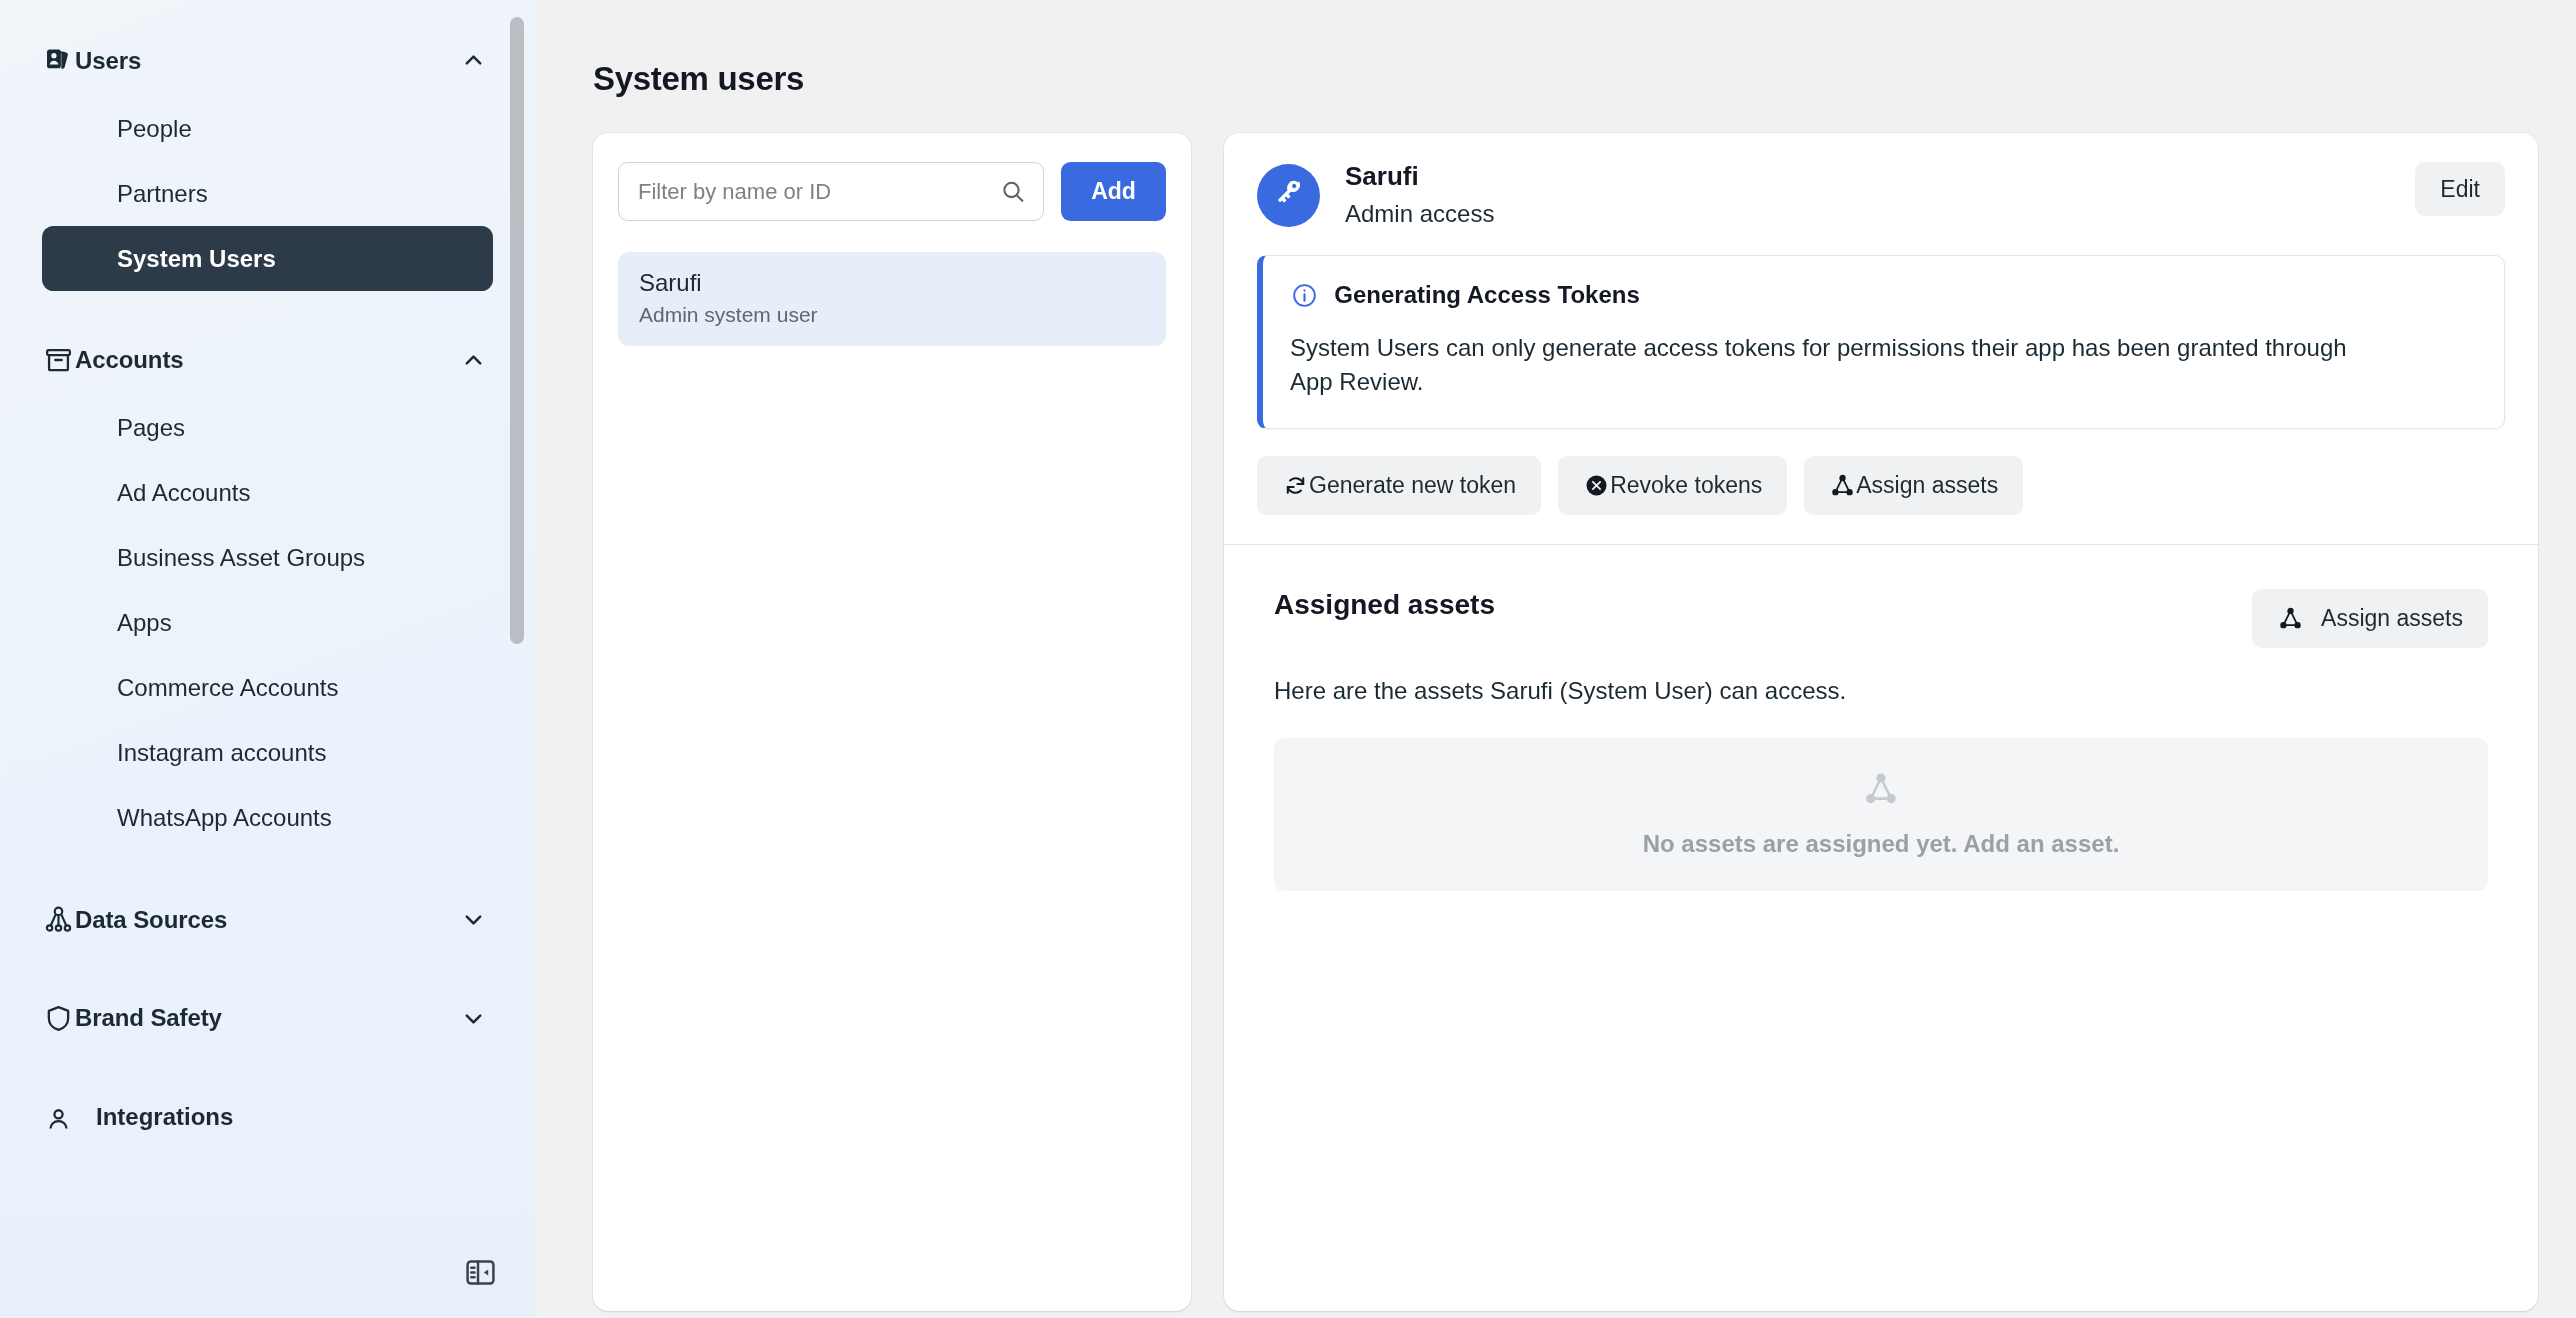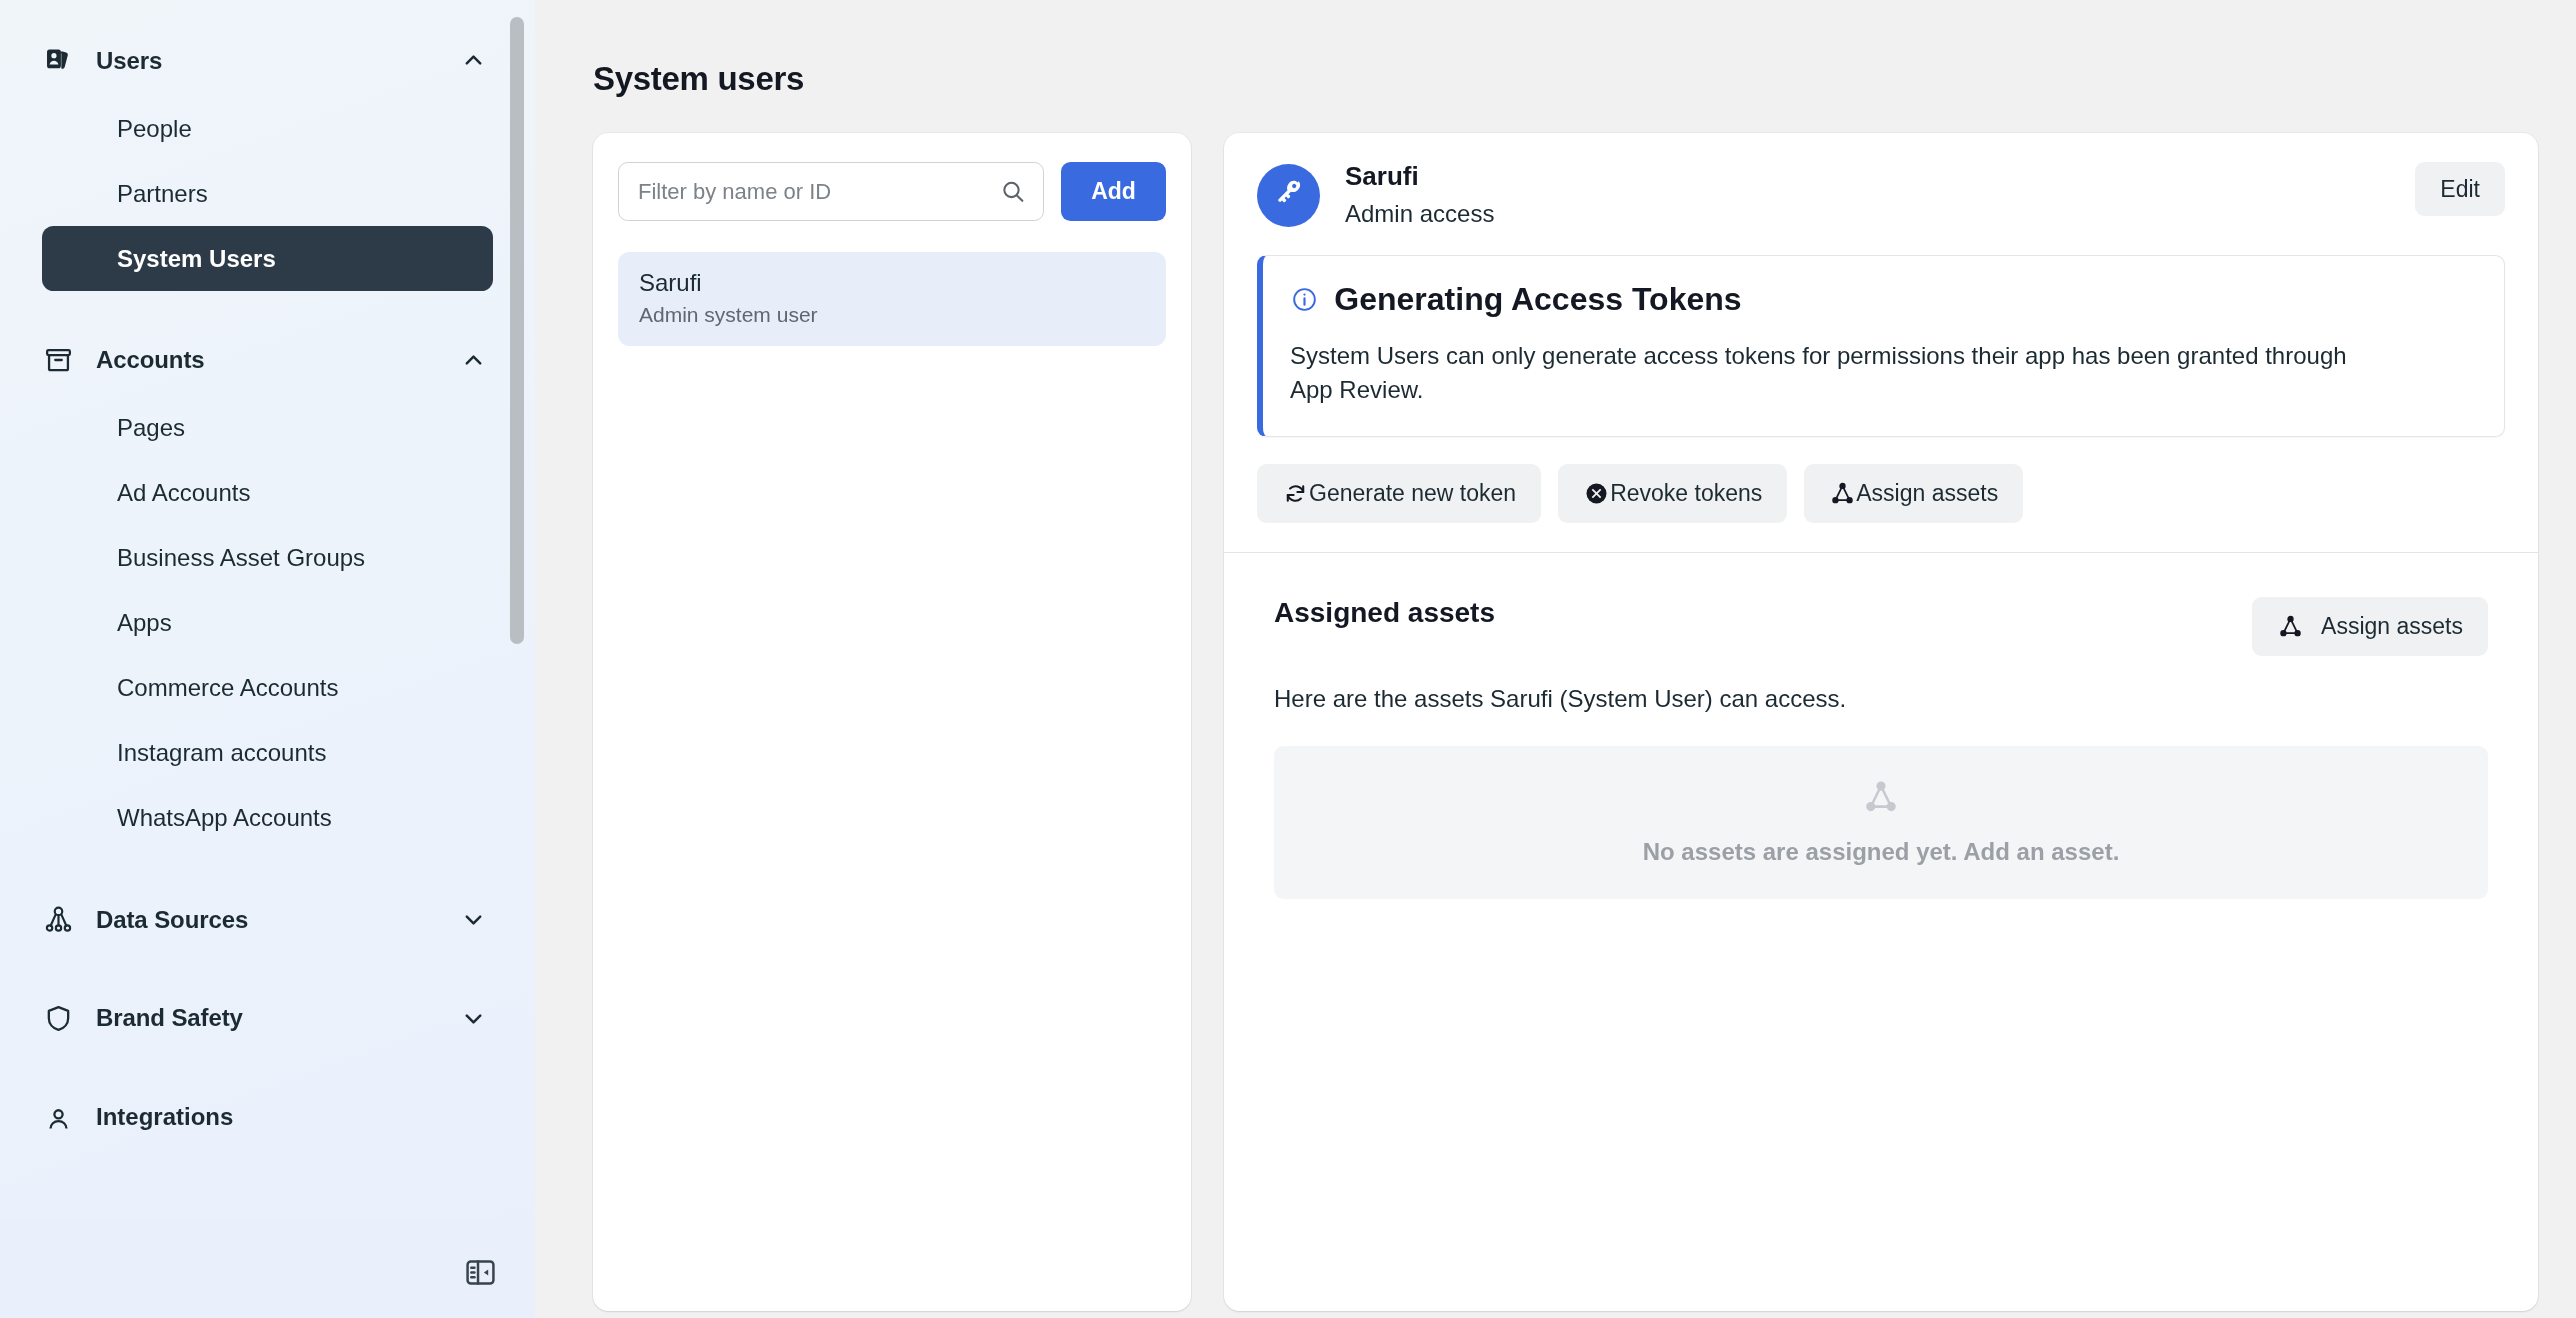--- a/index.html
+++ b/index.html
@@ -41,21 +41,20 @@
 
   .nav-group { margin-bottom: 3.8px; }
 
   .nav-parent {
     display: flex;
     align-items: center;
     height: 59px;
     margin: 0 42px 0 42px;
     padding: 0 5.8px 0 0;
     cursor: pointer;
-    gap: 21px;
   }
 
   .nav-parent .nav-ico {
     width: 33px; height: 33px;
     flex: 0 0 33px;
     display: flex; align-items: center; justify-content: center;
     color: #1c2b33;
   }
 
   .nav-parent .nav-label {
@@ -317,21 +316,21 @@
     gap: 15.3px;
     margin-bottom: 21px;
   }
   .callout-ico {
     width: 29px; height: 29px;
     flex: 0 0 29px;
     color: #3a6ae0;
     display:flex;align-items:center;justify-content:center;
   }
   .callout-title {
-    font-size: 32px;
+    font-size: 24px;
     font-weight: 700;
     color: #141823;
   }
   .callout-body {
     font-size: 24px;
     line-height: 1.42;
     color: #1c2b33;
     max-width: 1083px;
   }
 

